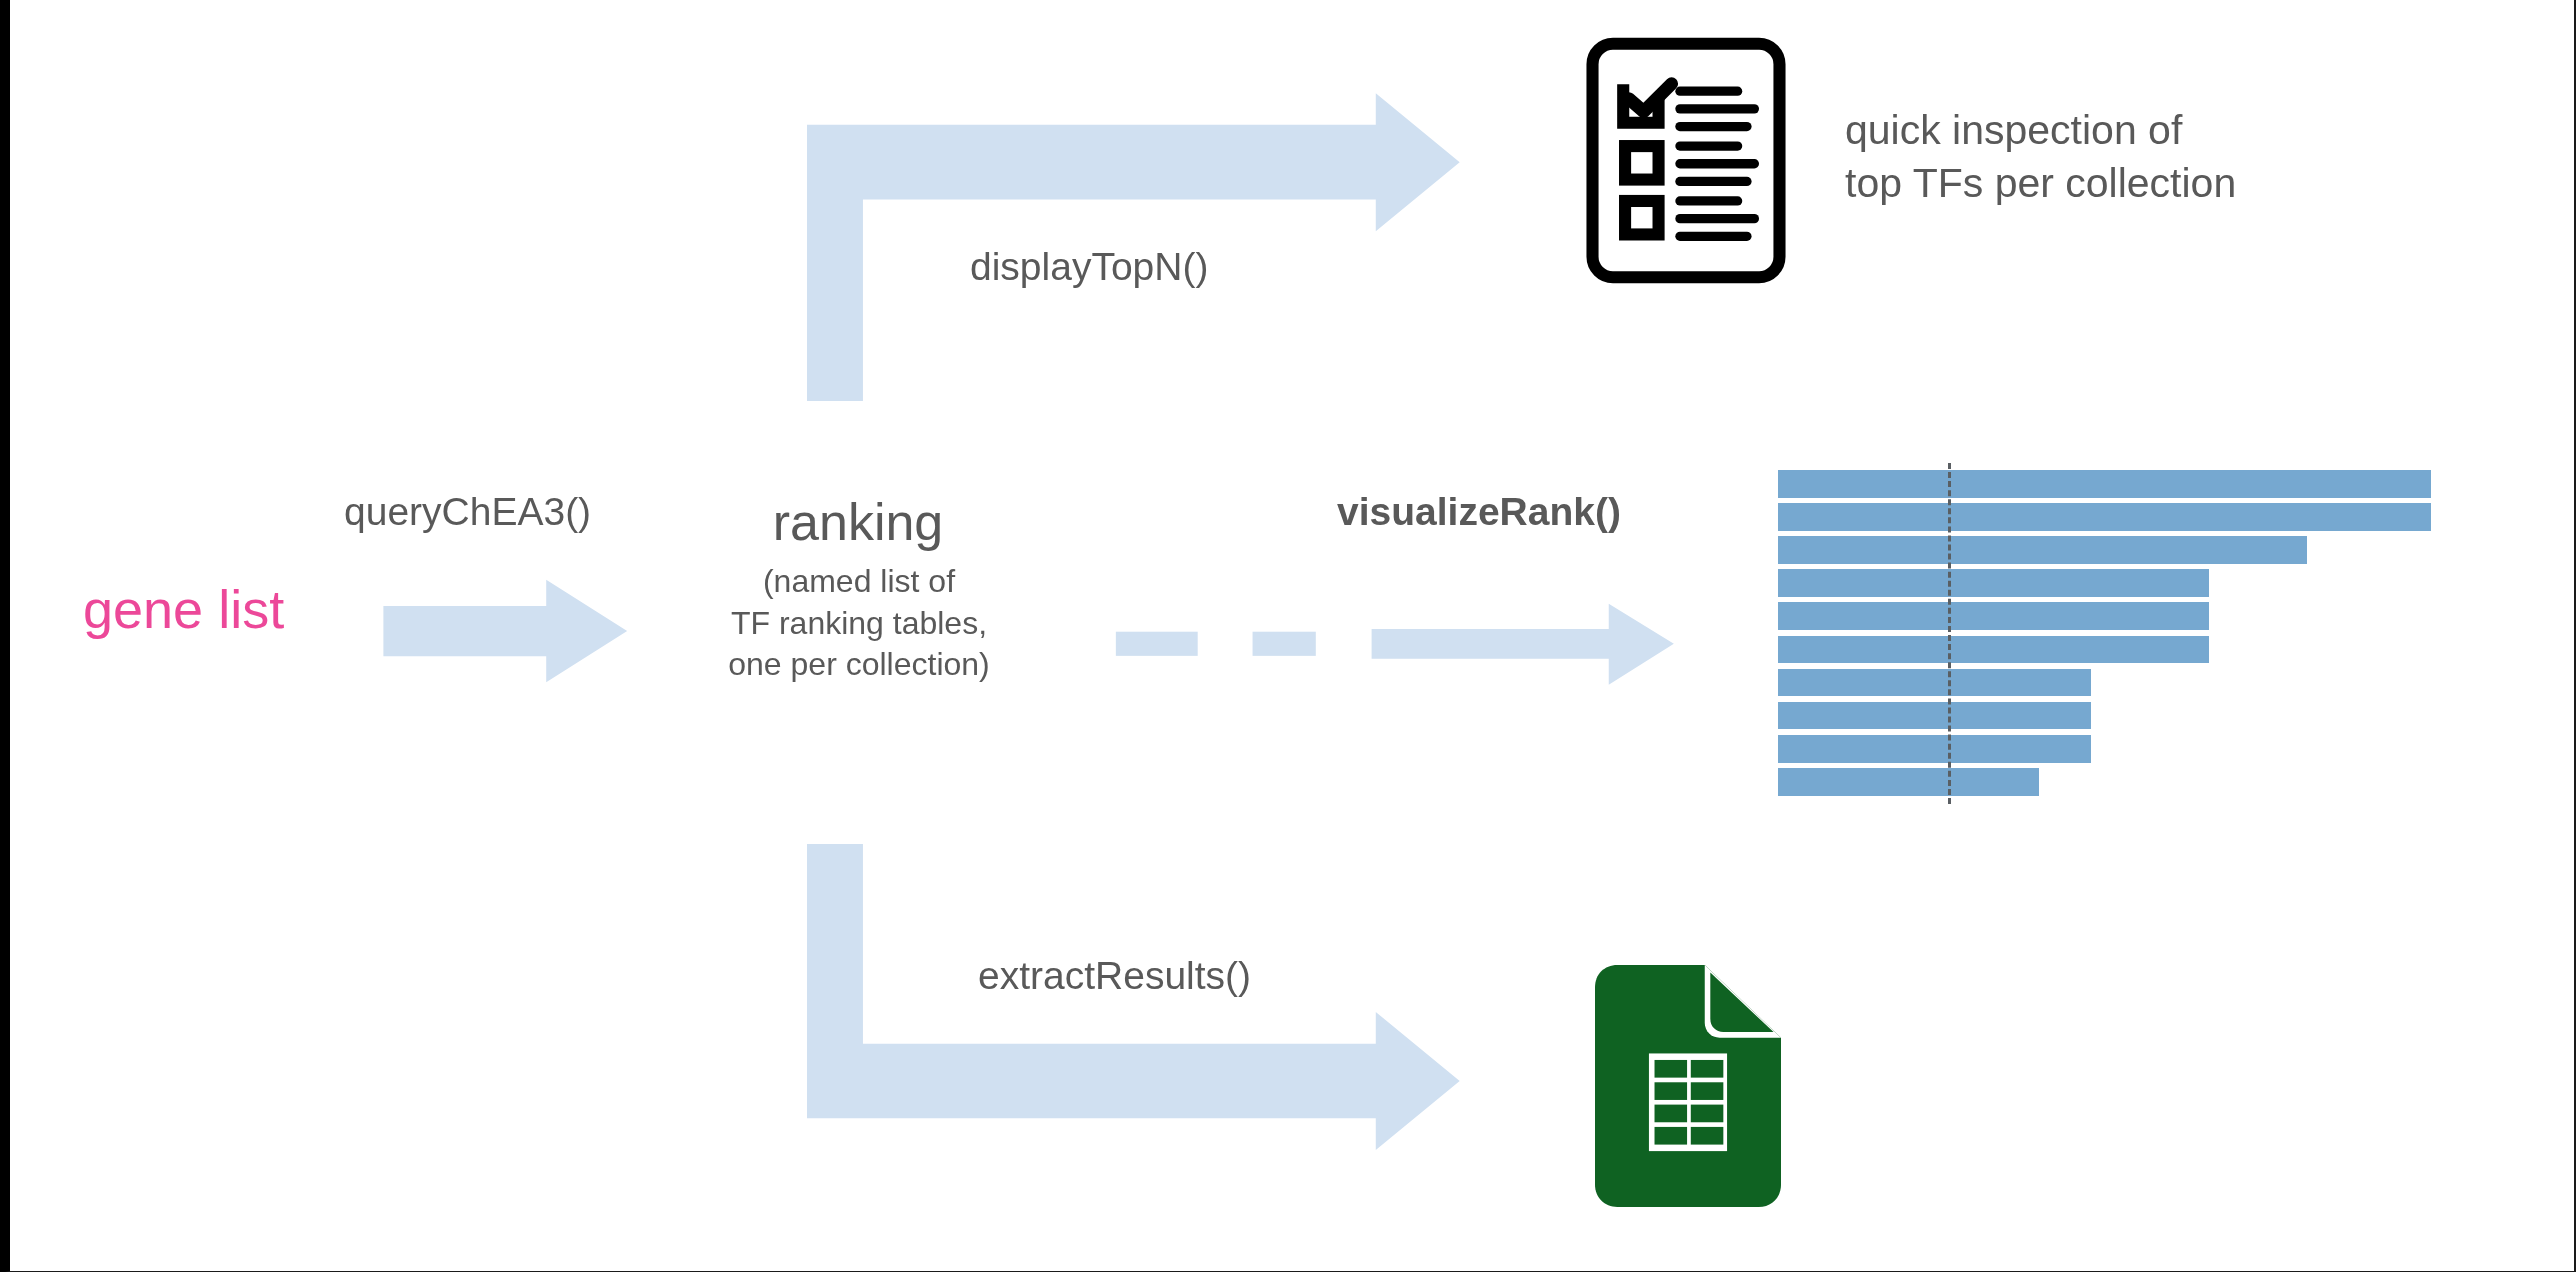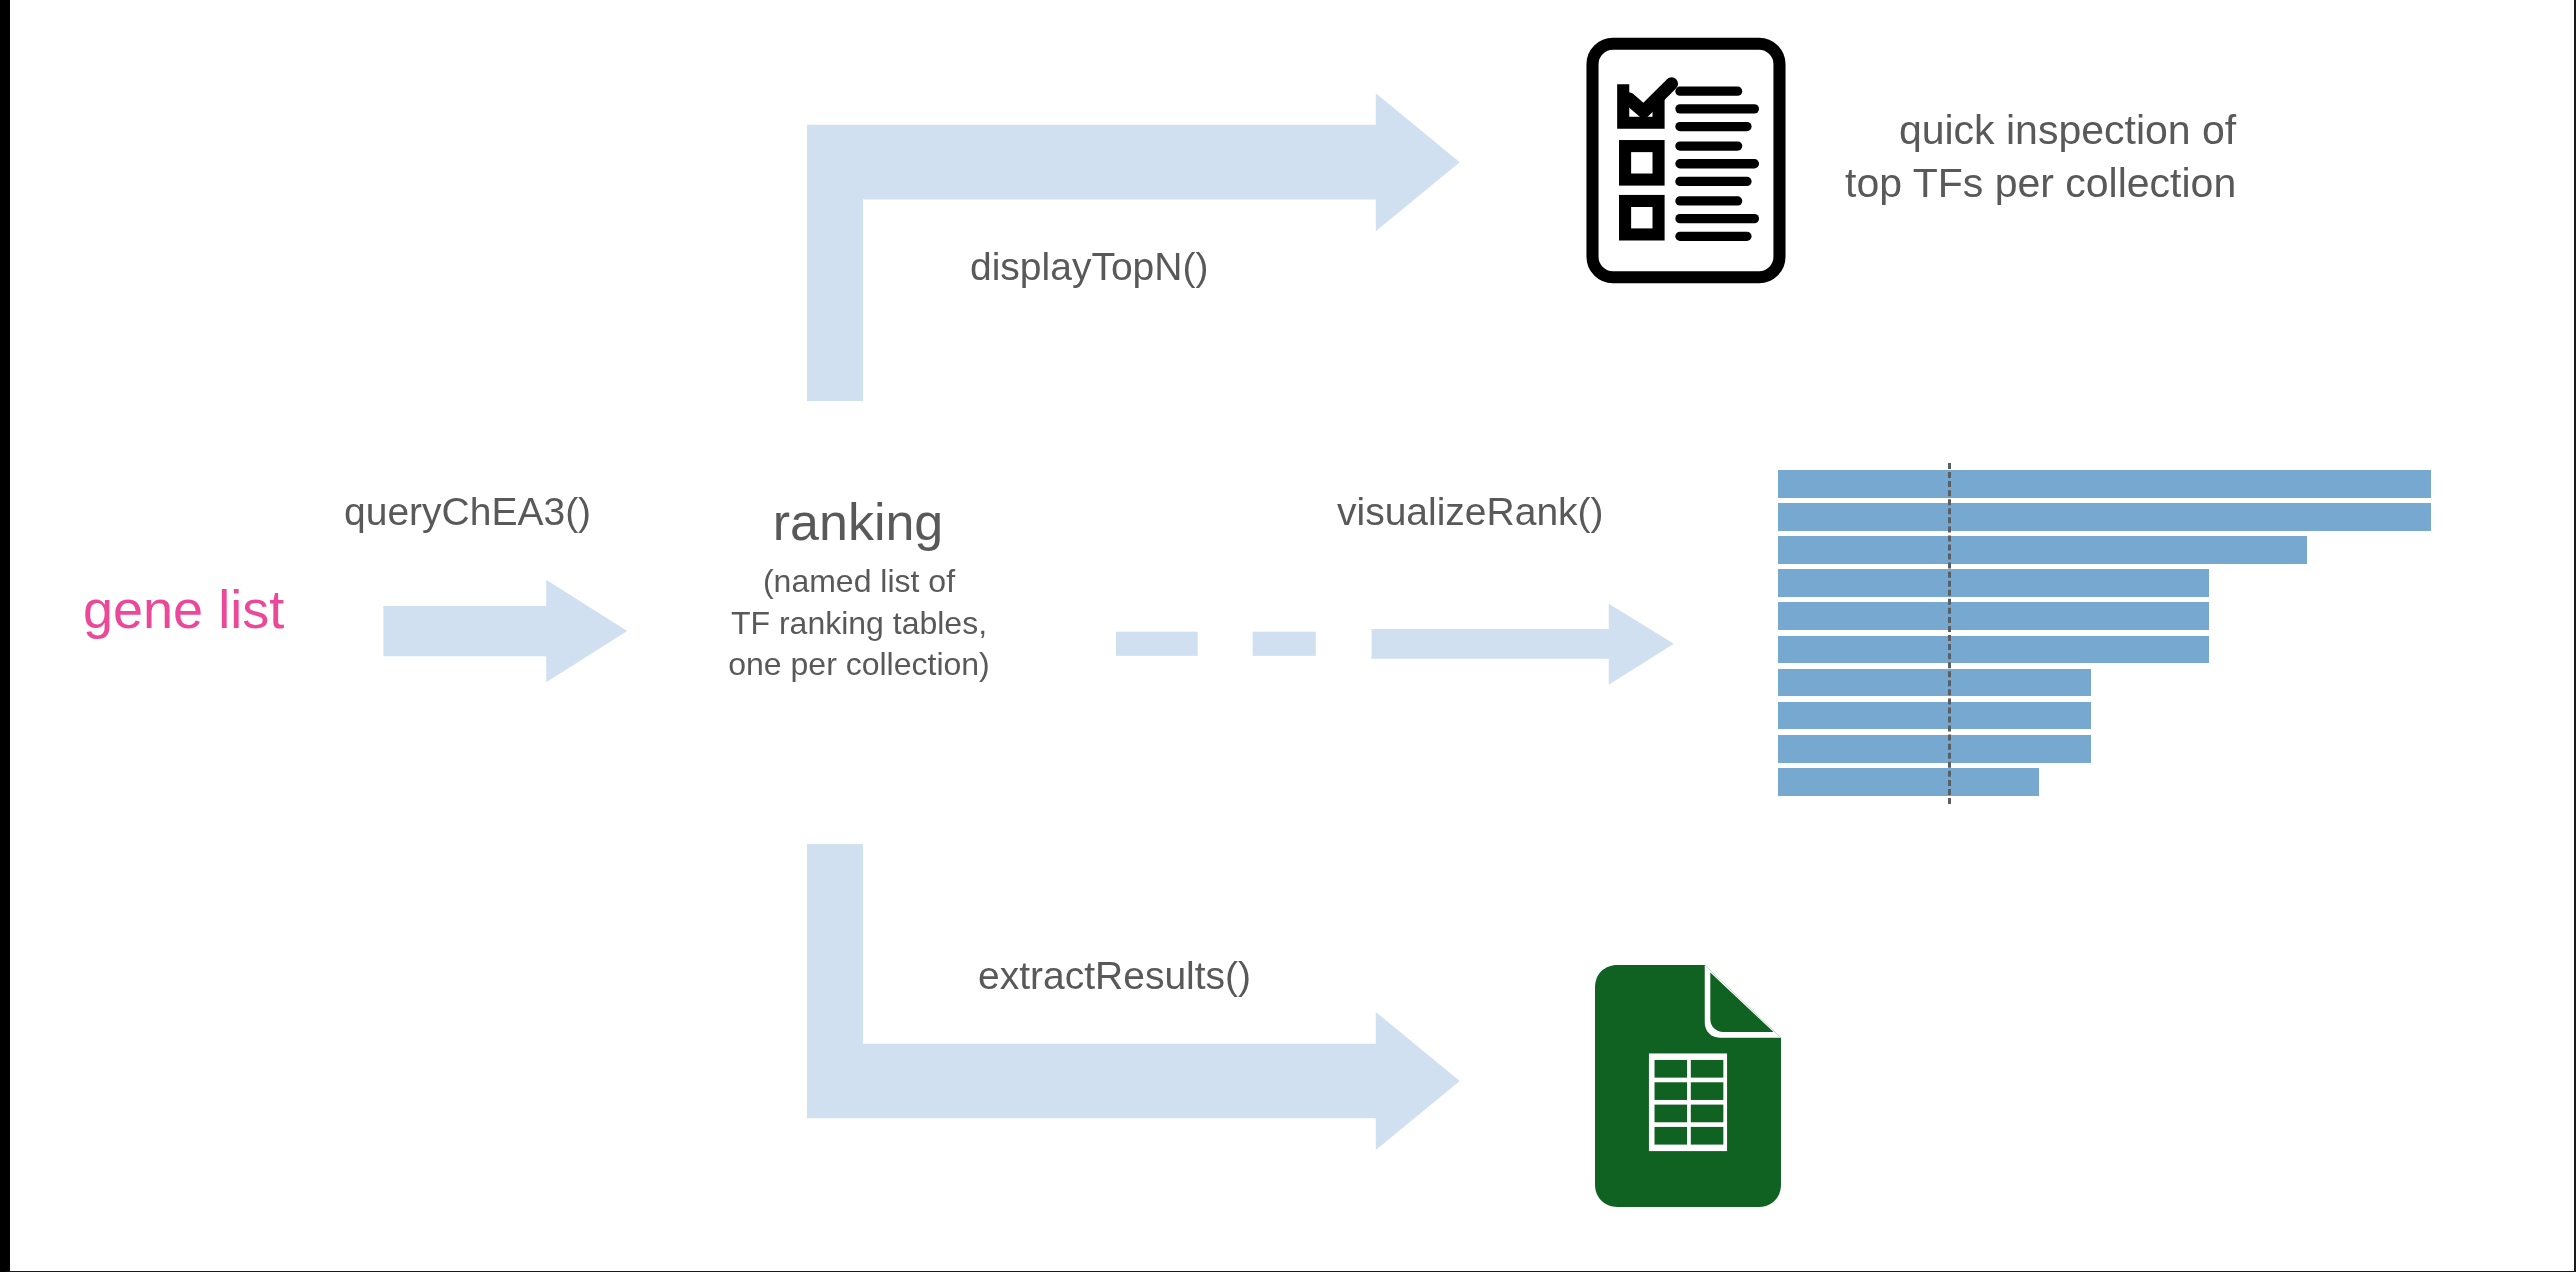--- a/index.html
+++ b/index.html
@@ -55,30 +55,30 @@
     text-align: center;
     line-height: 1.30;
   }
   #display-fn-label {
     left: 960px; top: 244px;
     font-size: 39px;
   }
   #visualize-fn-label {
     left: 1327px; top: 489px;
     font-size: 39px;
+    font-weight: bold;
   }
   #extract-fn-label {
     left: 968px; top: 953px;
     font-size: 39px;
   }
   #top-caption {
     left: 1835px; top: 104px;
     font-size: 41px;
     line-height: 1.30;
-    text-align: right;
   }
   #bottom-caption {
     left: 1835px; top: 1042px;
     font-size: 41px;
     line-height: 1.30;
   }
 
   
   .arrowfill { fill: #d0e0f1; }
 

